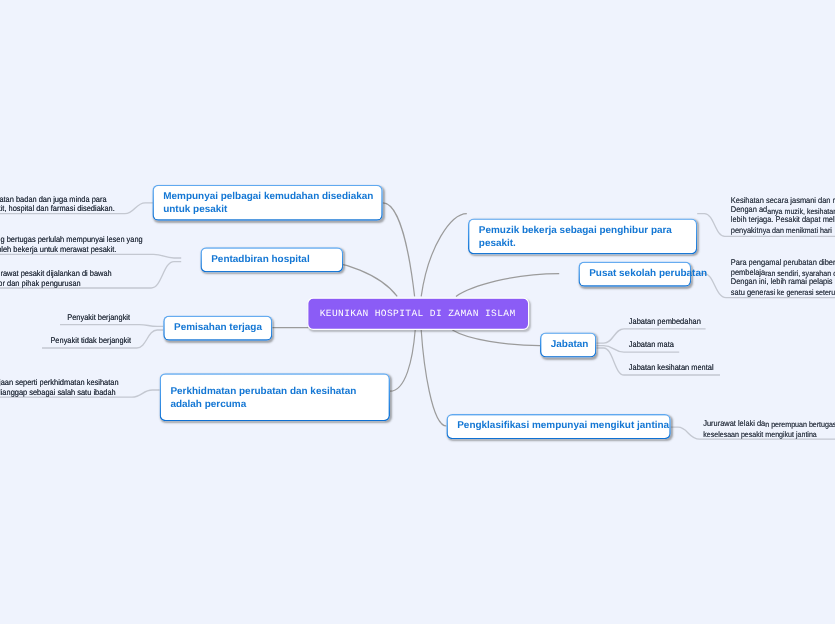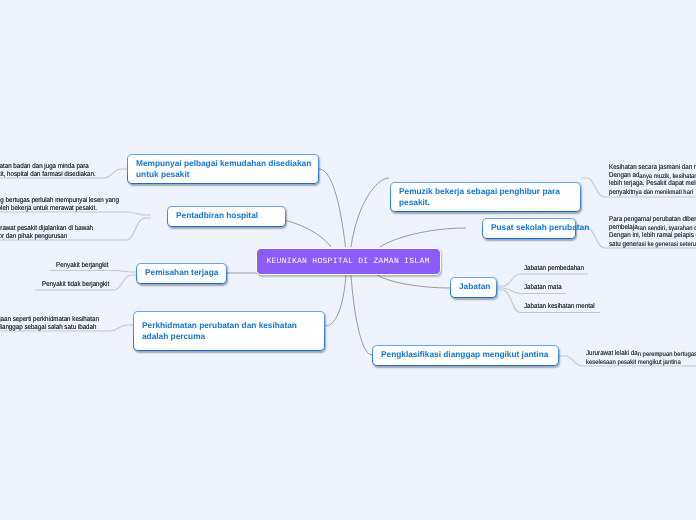--- a/index.html
+++ b/index.html
@@ -65,21 +65,21 @@
   <div class="node" style="left:127px;top:154px;width:192px;height:30px;">Mempunyai pelbagai kemudahan disediakan
 untuk pesakit</div>
   <div class="node one" style="left:151px;top:206px;width:119px;height:21px;margin-left:16px;">Pentadbiran hospital</div>
   <div class="node one" style="left:136px;top:263px;width:91px;height:21px;">Pemisahan terjaga</div>
   <div class="node" style="left:133px;top:311px;width:192px;height:40px;">Perkhidmatan perubatan dan kesihatan
 adalah percuma</div>
   <div class="node" style="left:390px;top:163px;width:191px;height:30px;margin-top:19px;">Pemuzik bekerja sebagai penghibur para
 pesakit.</div>
   <div class="node one" style="left:482px;top:218px;width:94px;height:21px;">Pusat sekolah perubatan</div>
   <div class="node one" style="left:450px;top:277px;width:47px;height:21px;">Jabatan</div>
-  <div class="node one" style="left:372px;top:345px;width:187px;height:21px;">Pengklasifikasi dianggap mengikut jantina</div>
+  <div class="node one" style="left:372px;top:345px;width:187px;height:21px;">Pengklasifikasi mempunyai mengikut jantina</div>
 
   <div class="leaf" style="left:-16px;top:163.0px;">Kesihatan badan dan juga minda para
 pesakit, hospital dan farmasi disediakan.</div>
   <div class="leaf" style="left:-31.5px;top:197.0px;">Semua yang bertugas perlulah mempunyai lesen yang
 sah bagi boleh bekerja untuk merawat pesakit.</div>
   <div class="leaf" style="left:-50px;top:225.0px;">Segala urusan merawat pesakit dijalankan di bawah
 pengawasan doktor dan pihak pengurusan</div>
   <div class="leaf" style="left:55.5px;top:262.0px;">Penyakit berjangkit</div>
   <div class="leaf" style="left:41.5px;top:281.0px;">Penyakit tidak berjangkit</div>
   <div class="leaf" style="left:-17.5px;top:316.0px;">Pekerjaan seperti perkhidmatan kesihatan

